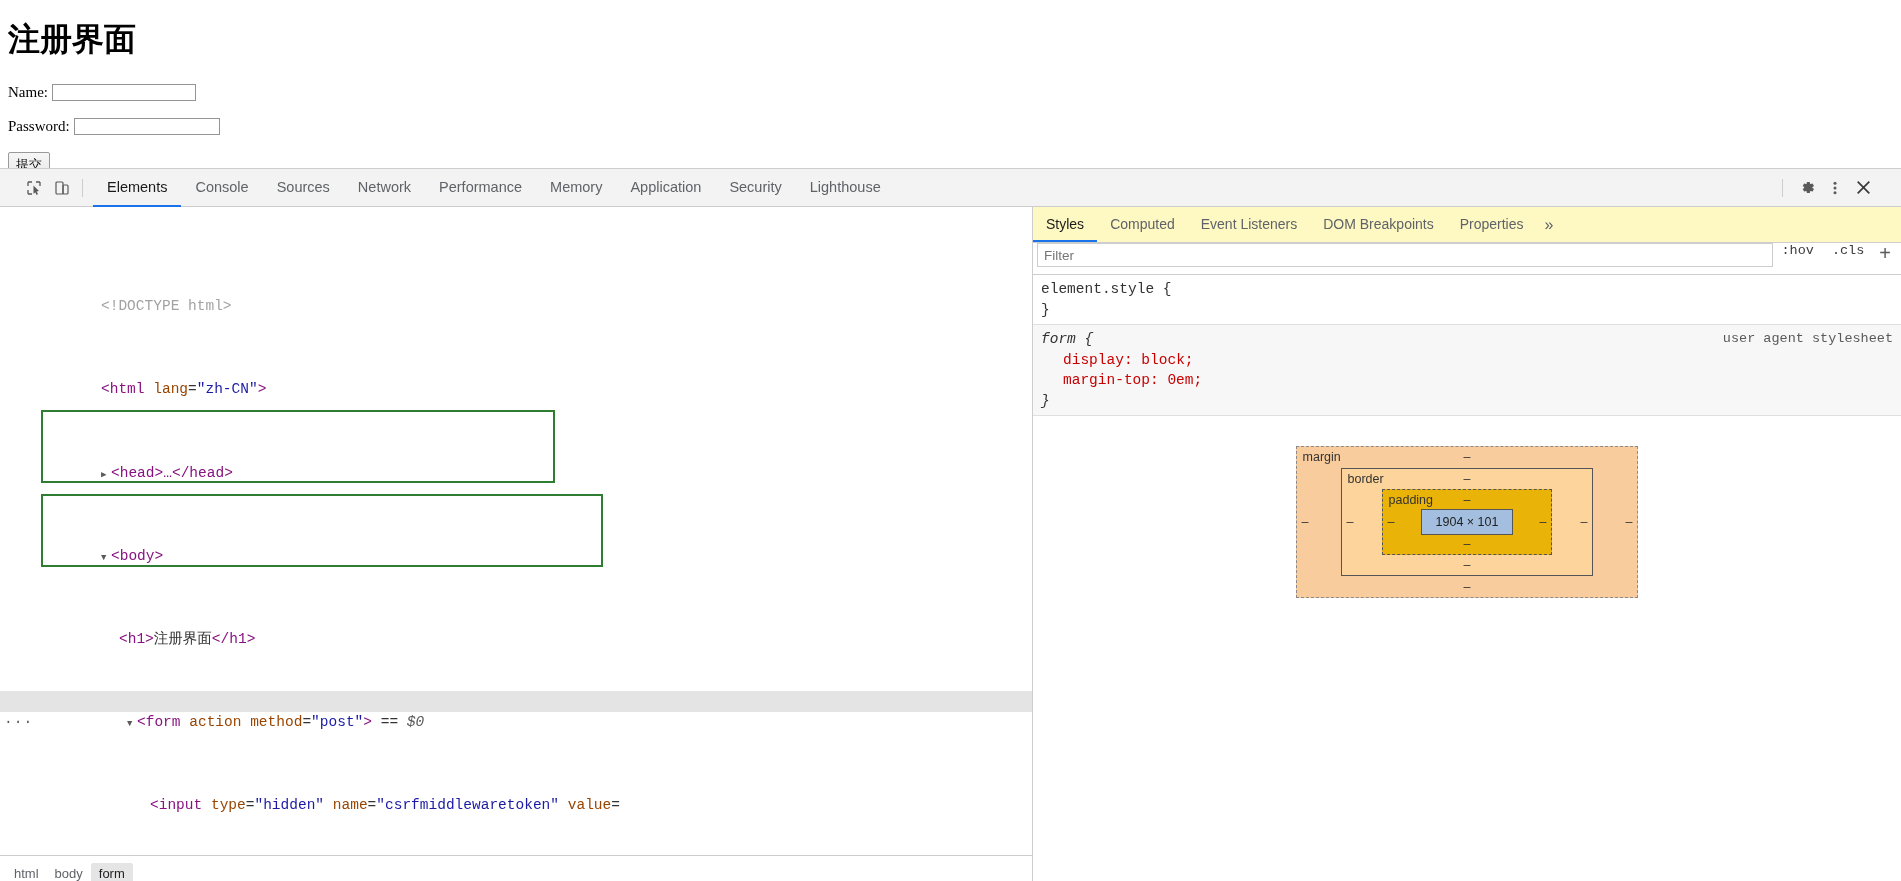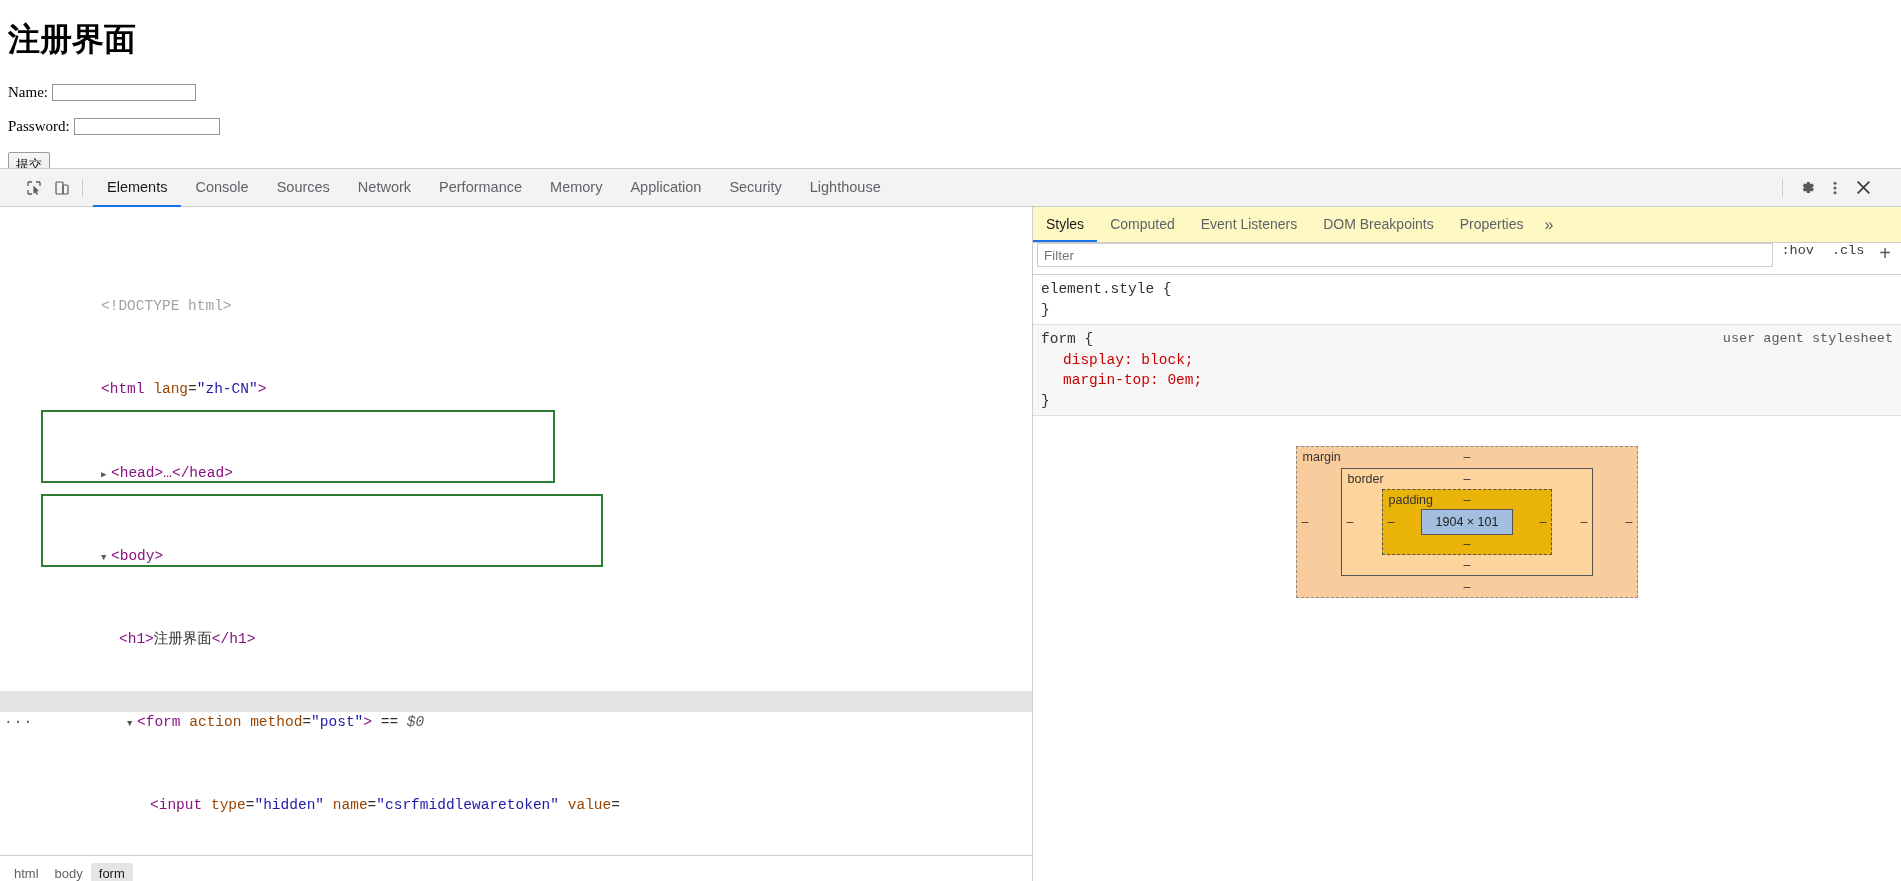--- a/index.html
+++ b/index.html
@@ -125,21 +125,21 @@
     padding:0 6px; color:#333; outline:none; background:#fff;
     font-family:"Liberation Sans", sans-serif;
   }
   .filter-btn{ font-size:13.5px; color:#3b3b3b; padding:0 9px; cursor:pointer; font-family:"Liberation Mono", monospace; }
   .filter-plus{ font-size:20px; color:#5a5a5a; padding:0 6px; cursor:pointer; line-height:1; }
 
   .rules{ font-family:"Liberation Mono", monospace; font-size:14.5px; line-height:20.5px; }
   .rule{ padding:4px 8px 4px 8px; border-bottom:1px solid #e0e0e0; position:relative; }
   .rule.ua{ background:#f7f7f7; color:#555; }
   .sel-name{ color:#333; }
-  .sel-name.ita{ }
+  .sel-name.ita{ font-style:italic; }
   .prop{ color:#c80000; padding-left:22px; }
   .pval{ color:#c80000; }
   .ua-label{ position:absolute; right:8px; top:4px; color:#5a5a5a; font-size:13.5px; }
 
   
   .boxmodel-wrap{ padding:30px 0 0 0; display:flex; justify-content:center; }
   .bm{ position:relative; font-family:"Liberation Sans", sans-serif; font-size:12.5px; color:#333; }
   .bm-layer{ position:relative; }
   .bm-margin{ background:#f9cc9d; border:1px dashed #8a8a8a; padding:21px 44px 21px 44px; }
   .bm-border{ background:#fdd49b; border:1px solid #555; padding:20px 40px 20px 40px; }

